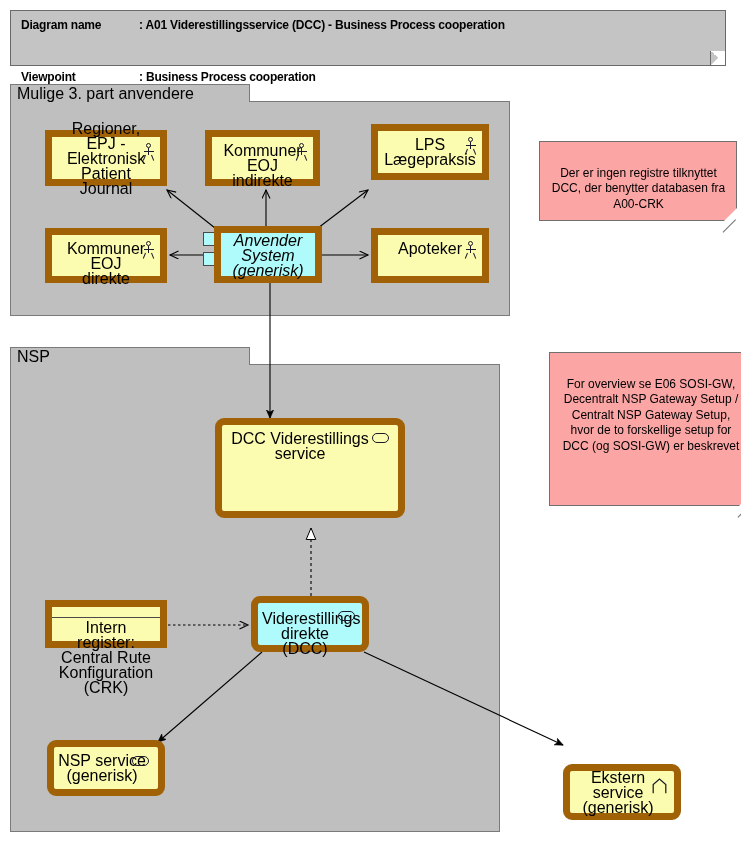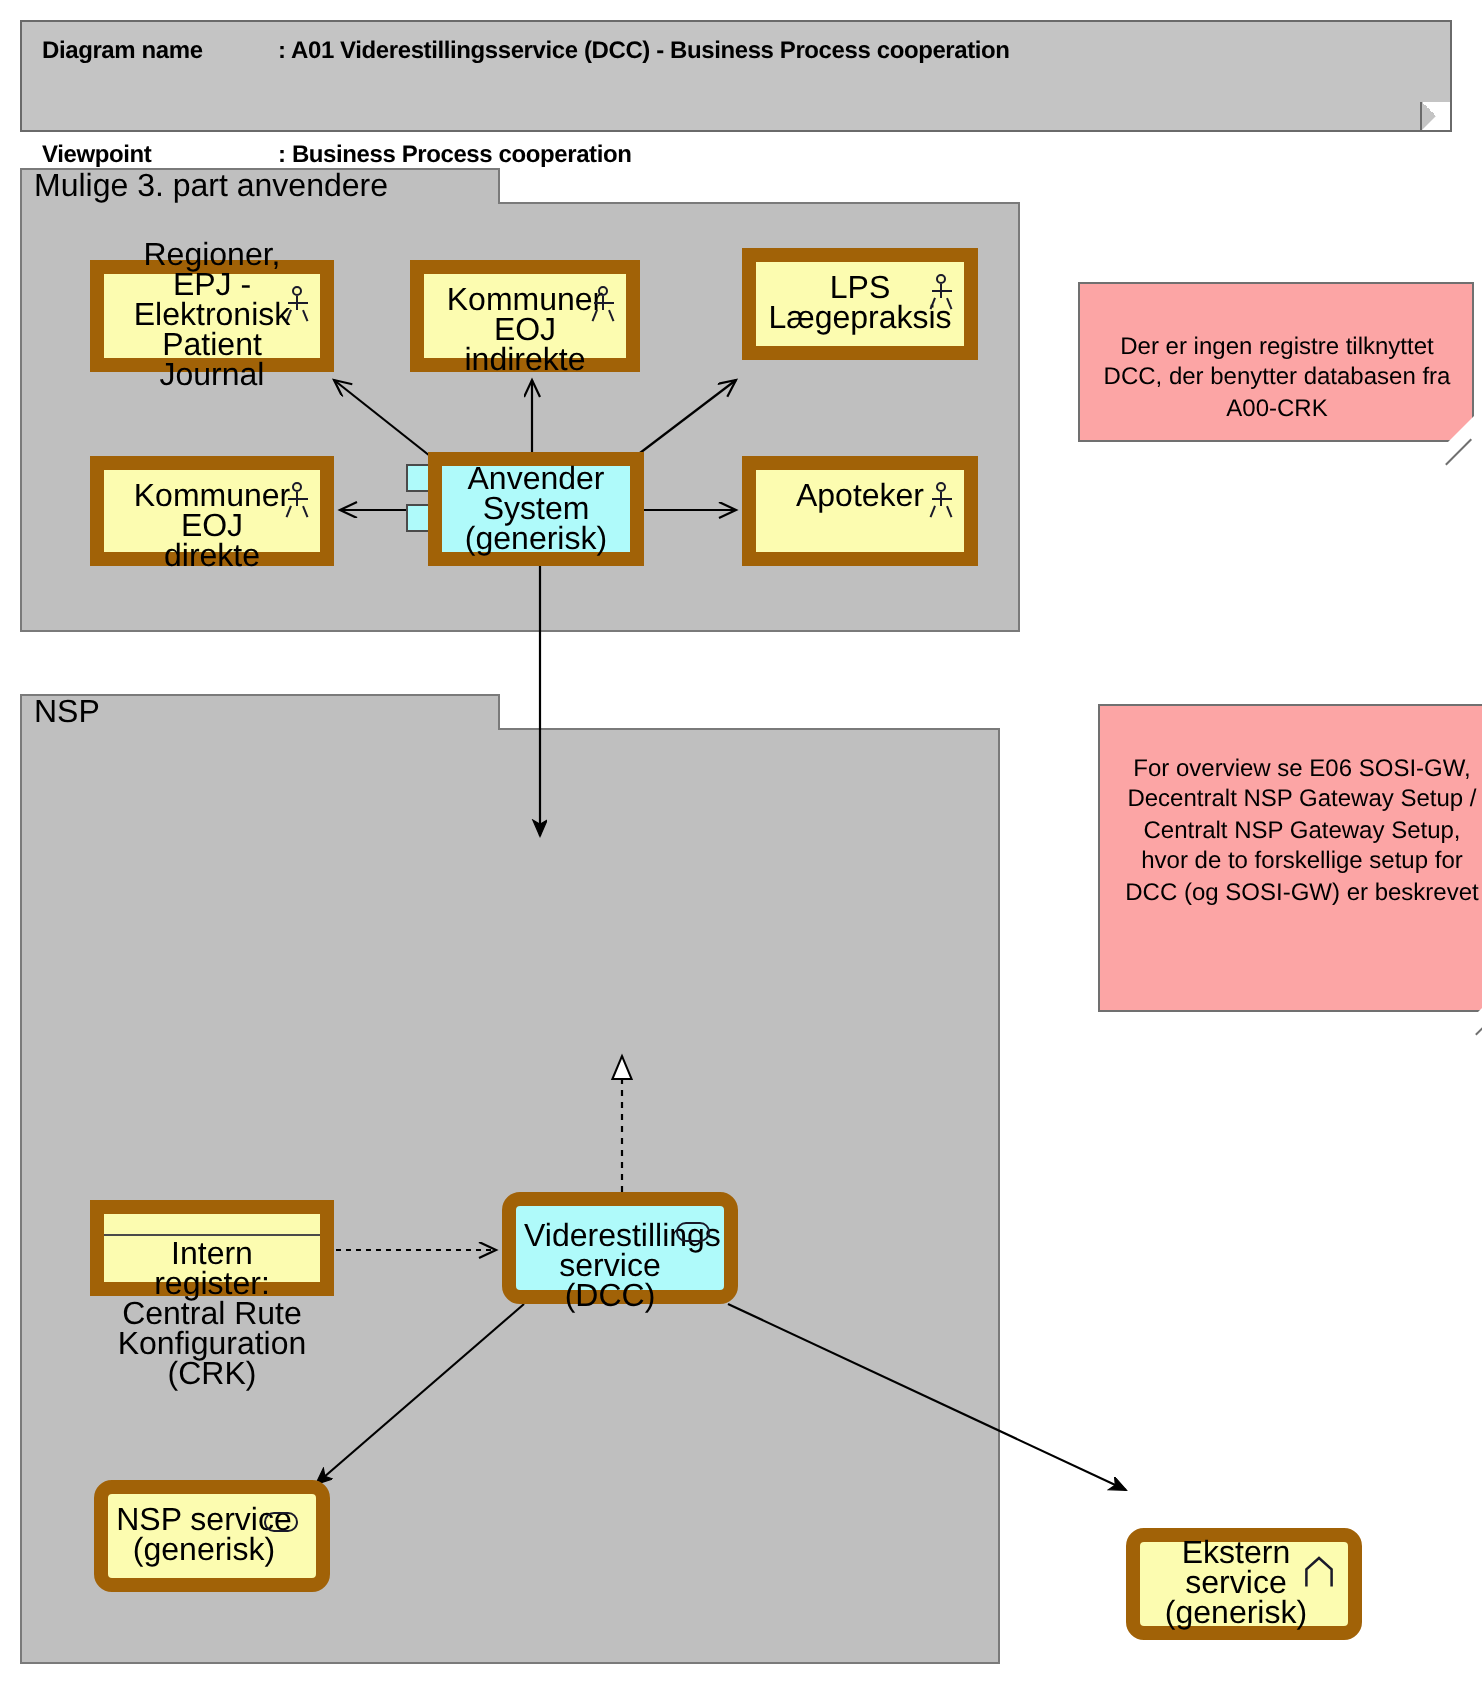--- a/index.html
+++ b/index.html
@@ -240,29 +240,33 @@
       <span class="head"></span>
         <span class="body"></span>
         <span class="arms"></span>
         <span class="legL"></span>
         <span class="legR"></span>
     </span>
   </div>
 
   <span class="comp-tab" style="left:203px;top:232px;"></span>
   <span class="comp-tab" style="left:203px;top:252px;"></span>
-  <div class="node cyan center" style="left:214px;top:226px;width:108px;height:57px;">
+  <div class="node cyan center" style="left:214px;top:226px;width:108px;height:57px;font-style:italic;">
     <div class="txt">Anvender System
 (generisk)</div>
   </div>
 
+  <div class="node yellow rounded" style="left:215px;top:418px;width:190px;height:100px;">
+    <div class="txt" style="top:6px;padding-right:24px;text-align:center;">DCC Viderestillings service</div>
+    <span class="icon-service" style="right:9px;top:8px;"></span>
+  </div>
 
   <div class="node cyan rounded" style="left:251px;top:596px;width:118px;height:56px;">
     <div class="txt" style="top:8px;padding-right:14px;">Viderestillings
-service (DCC)</div>
+direkte (DCC)</div>
     <span class="icon-service" style="right:7px;top:8px;"></span>
   </div>
 
   <div class="node yellow dataobj overflow-txt" style="left:45px;top:600px;width:122px;height:48px;">
     <span class="dataobj-bar"></span>
     <div class="txt">Intern register:
 Central Rute
 Konfiguration (CRK)</div>
   </div>
 

